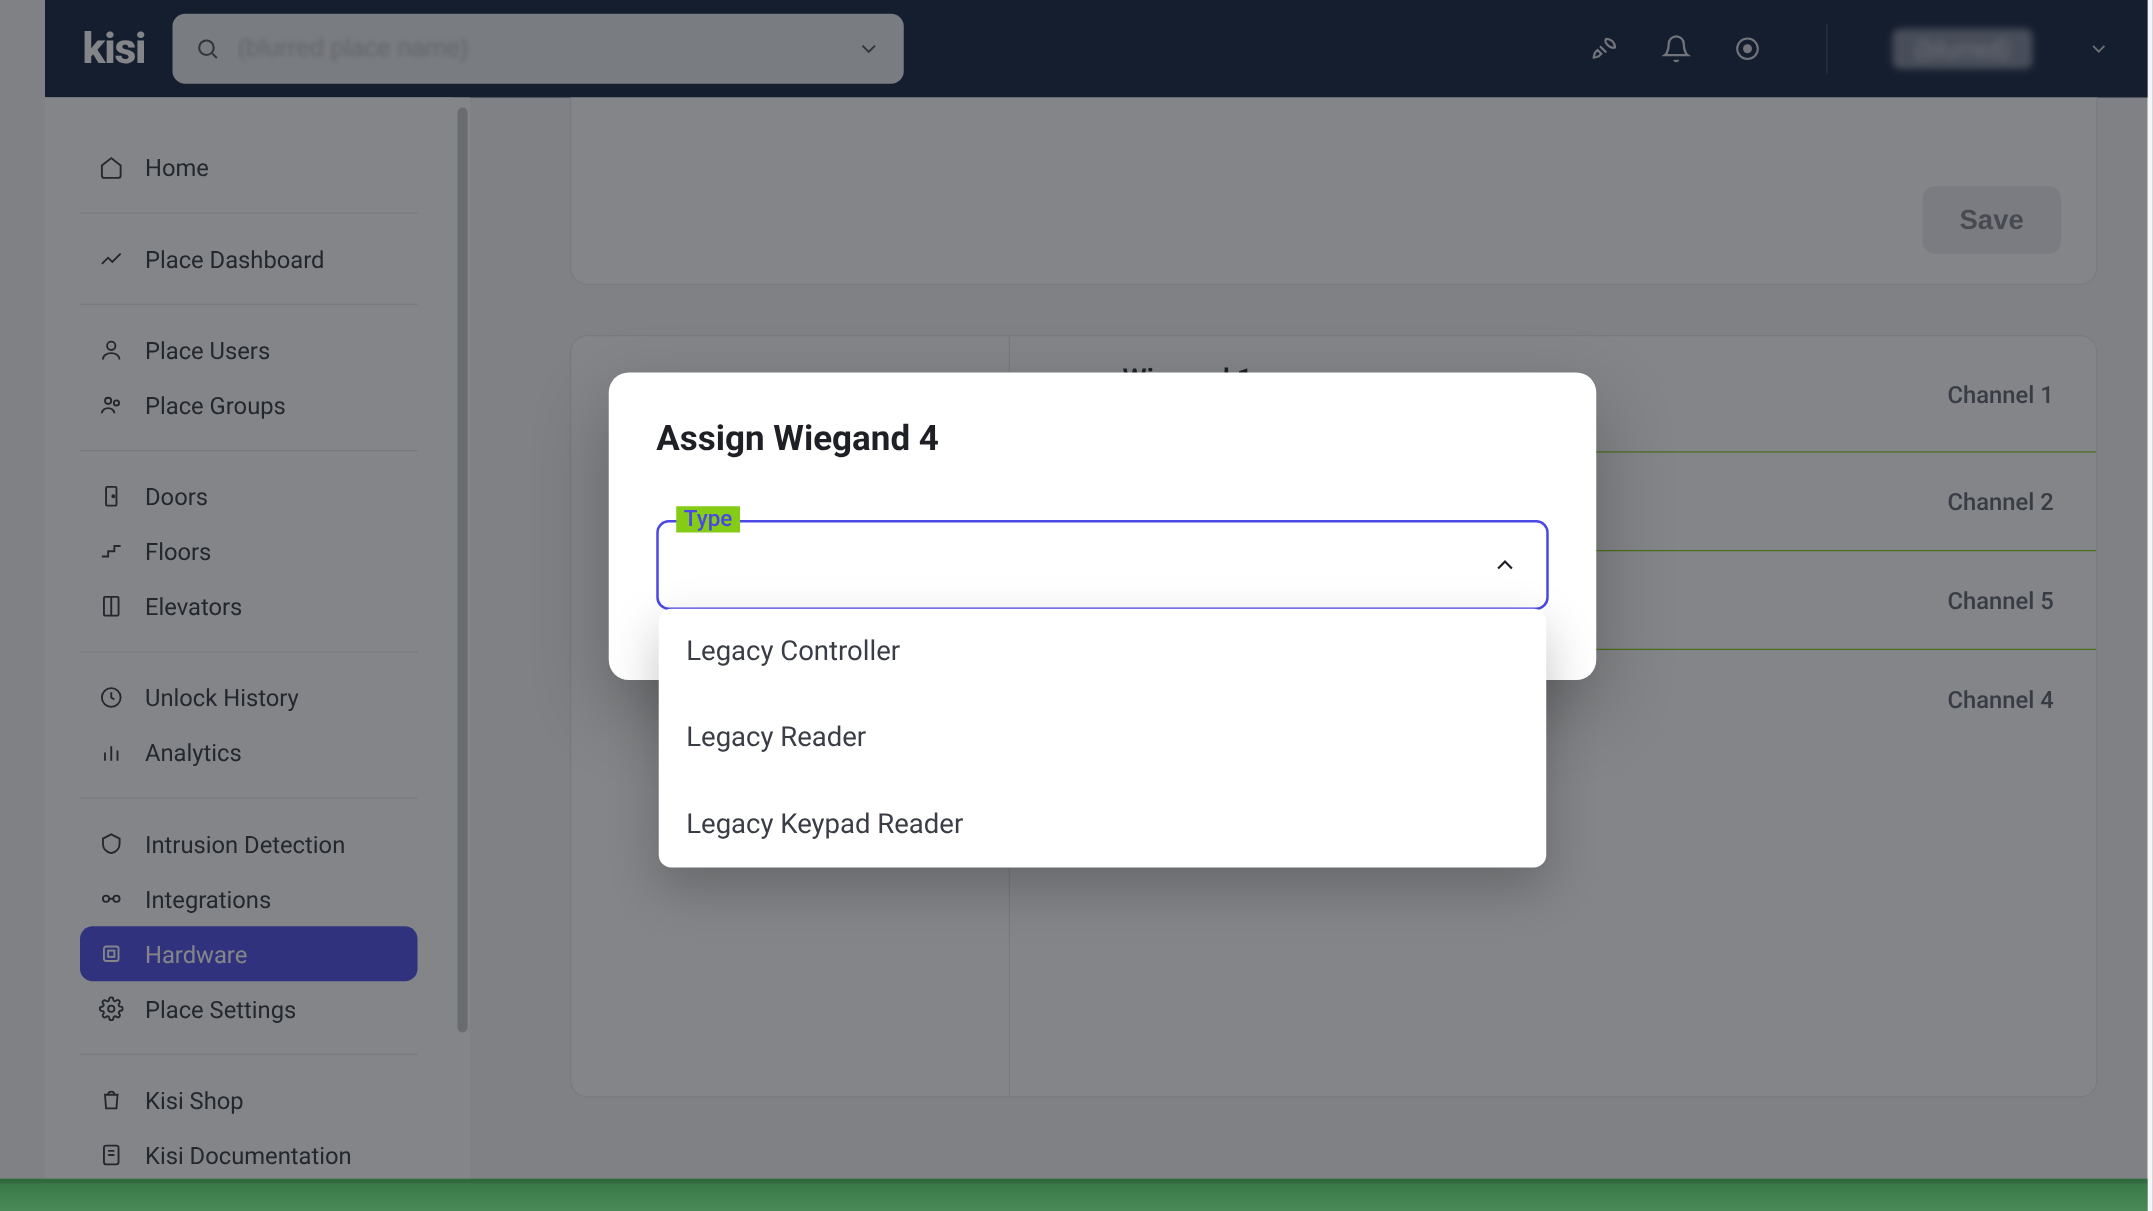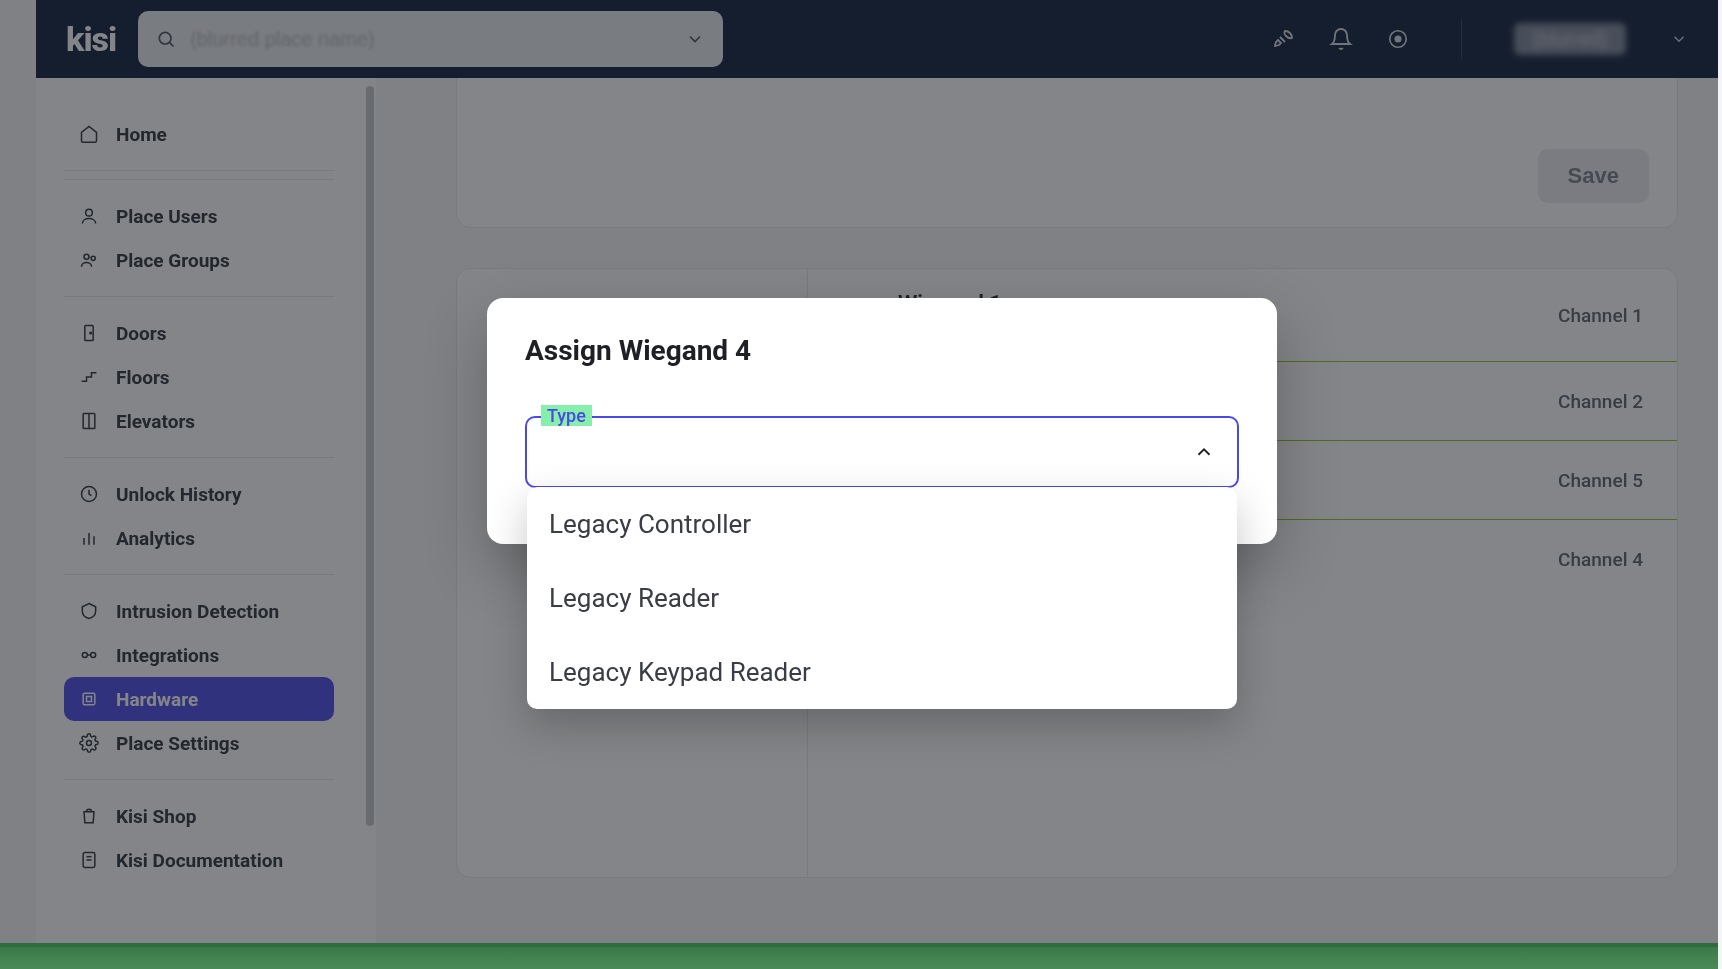--- a/index.html
+++ b/index.html
@@ -22,21 +22,21 @@
   .user-caret { color: #c9cdd6; margin-left: 10px; }
 
   
   .body { flex: 1; display: flex; min-height: 0; }
   .sidebar-outer { width: 340px; position: relative; background: #fff; }
   .sidebar-scroll { position: absolute; right: 0; top: 0; width: 14px; height: 100%; }
   .sidebar-scroll::before { content: ""; position: absolute; right: 2px; top: 8px; width: 8px; height: 740px; background: #c3c5cb; border-radius: 4px; }
   .sidebar { width: 326px; height: 100%; overflow: hidden; padding: 28px 28px 0 28px; background: #fff; }
   .nav-group { padding: 6px 0; }
   .nav-sep { height: 1px; background: #e6e7ea; margin: 8px 0; }
-  .nav-item { display: flex; align-items: center; gap: 16px; height: 44px; padding: 0 14px; border-radius: 10px; color: #2b2f38; font-size: 19px; font-weight: 700; cursor: pointer; }
+  .nav-item { display: flex; align-items: center; gap: 16px; height: 44px; padding: 0 14px; border-radius: 10px; color: #2b2f38; font-size: 19px; font-weight: 400; cursor: pointer; }
   .nav-item .nicon { width: 22px; display: inline-flex; justify-content: center; color: #2b2f38; }
   .nav-item.active { background: #4b48e6; color: #fff; }
   .nav-item.active .nicon { color: #fff; }
 
   .main { flex: 1; padding: 0 40px 40px 80px; overflow: hidden; }
 
   .card { background: #fff; border: 1px solid #e6e7ea; border-radius: 14px; }
   .card.top { margin-top: -30px; padding: 100px 28px 24px 28px; display: flex; justify-content: flex-end; }
   .save-btn { background: #ececef; color: #7a7d86; font-size: 22px; font-weight: 600; border: none; border-radius: 10px; padding: 14px 30px; cursor: pointer; }
 
@@ -53,26 +53,26 @@
   .channel { font-size: 19px; color: #5a5e68; font-weight: 500; white-space: nowrap; }
 
   
   .overlay { position: absolute; inset: 0; background: rgba(30,32,38,0.55); }
 
   
   .modal { position: absolute; left: 487px; top: 298px; width: 790px; background: #fff; border-radius: 16px; box-shadow: 0 24px 60px rgba(0,0,0,0.25); padding: 36px 38px 56px 38px; }
   .modal-title { font-size: 28px; font-weight: 700; color: #1e2026; margin-bottom: 49px; }
 
   .field { position: relative; }
-  .field-label { position: absolute; top: -11px; left: 16px; background: #86efac; padding: 0 6px; font-size: 18px; color: #4b48e6; font-weight: 500; }
+  .field-label { position: absolute; top: -11px; left: 16px; background: #84cc16; padding: 0 6px; font-size: 18px; color: #4b48e6; font-weight: 500; }
   .select-box { width: 100%; height: 72px; border: 2px solid #4b48e6; border-radius: 10px; display: flex; align-items: center; justify-content: space-between; padding: 0 22px; font-size: 20px; color: #1e2026; background: #fff; cursor: pointer; }
   .select-caret { color: #1e2026; }
 
   .dropdown { position: absolute; left: 527px; top: 487px; width: 710px; background: #fff; border-radius: 10px; box-shadow: 0 16px 40px rgba(0,0,0,0.22); overflow: hidden; }
-  .dd-option { padding: 22px 22px; font-size: 26px; color: #3a3d46; cursor: pointer; }
+  .dd-option { padding: 22px 22px; font-size: 22px; color: #3a3d46; cursor: pointer; }
 
   
   .footer-bar { position: absolute; left: 0; right: 0; bottom: 0; height: 26px; background: linear-gradient(#3a7a48,#4a8a58); border-top: 4px solid #2f6b3c; }
 
   svg { display: block; }
 </style>
 </head>
 <body>
 
 <div class="app">
@@ -134,20 +134,30 @@
             <span class="nicon">
                 <svg width="20" height="20" viewBox="0 0 24 24" fill="none" stroke="currentColor" stroke-width="1.8">
                   <path d="M3 10l9-7 9 7v10a2 2 0 01-2 2H5a2 2 0 01-2-2z"></path>
                 </svg>
               </span>
             <span>Home</span>
           </div>
         </div>
         <div class="nav-sep"></div>
 
+        <div class="nav-group">
+          <div class="nav-item">
+            <span class="nicon">
+                <svg width="20" height="20" viewBox="0 0 24 24" fill="none" stroke="currentColor" stroke-width="1.8">
+                  <path d="M3 17l6-6 4 4 8-8"></path>
+                </svg>
+              </span>
+            <span>Place Dashboard</span>
+          </div>
+        </div>
         <div class="nav-sep"></div>
 
         <div class="nav-group">
           <div class="nav-item">
             <span class="nicon">
                 <svg width="20" height="20" viewBox="0 0 24 24" fill="none" stroke="currentColor" stroke-width="1.8">
                   <circle cx="12" cy="8" r="4"></circle>
                   <path d="M4 21c0-4 4-6 8-6s8 2 8 6"></path>
                 </svg>
               </span>

